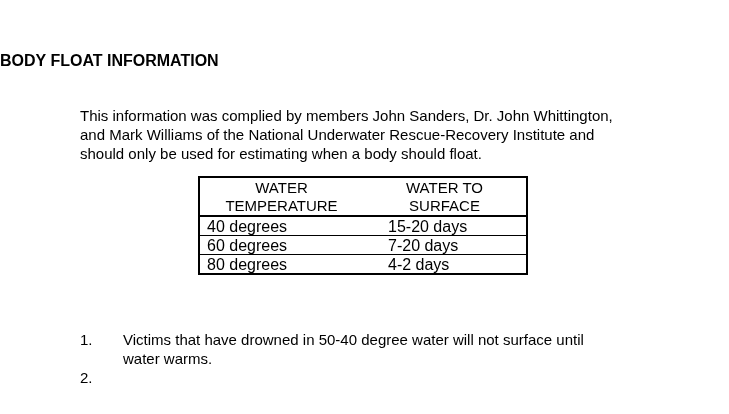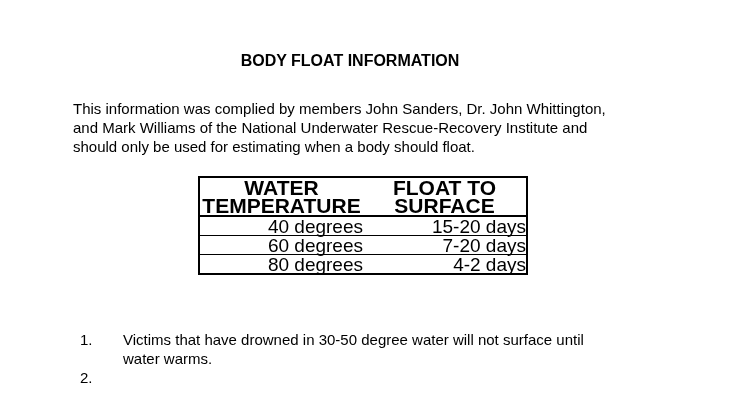--- a/index.html
+++ b/index.html
@@ -18,57 +18,56 @@
   .page {
     position: absolute;
     inset: 0;
   }
   .title {
     position: absolute;
     top: 51px;
     left: 0;
     width: 700px;
     margin: 0;
-    text-align: center;
     font-size: 16px;
     font-weight: bold;
     line-height: 19px;
   }
   .intro {
     position: absolute;
     top: 99px;
     left: 73px;
     width: 640px;
-    margin: 0;
+    margin: 7px;
     font-size: 15px;
     line-height: 19px;
     white-space: pre-line;
   }
   .float-table {
     position: absolute;
     top: 176px;
     left: 198px;
     width: 330px;
     border-collapse: collapse;
     border: 2px solid #000000;
     table-layout: fixed;
   }
   .float-table th {
     width: 50%;
-    font-size: 21px;
-    font-weight: bold;
+    font-size: 15px;
+    font-weight: normal;
     text-align: center;
     line-height: 18px;
     padding: 1px 0 0 0;
     white-space: pre-line;
     border-bottom: 2px solid #000000;
   }
   .float-table td {
-    font-size: 19px;
-    text-align: right;
+    font-size: 16px;
+    text-align: left;
     height: 17px;
     line-height: 17px;
     padding: 1px 0 0 7px;
     border-top: 1.5px solid #000000;
   }
   .float-table .col-days th,
   .float-table td.days-cell {
     padding-left: 25px;
   }
   .notes {
@@ -100,21 +99,21 @@
 
   <p class="intro">This information was complied by members John Sanders, Dr. John Whittington,
 and Mark Williams of the National Underwater Rescue-Recovery Institute and
 should only be used for estimating when a body should float.</p>
 
   <table class="float-table">
     <thead>
       <tr>
         <th class="col-temp">WATER
 TEMPERATURE</th>
-        <th class="col-days">FLOAT TO
+        <th class="col-days">WATER TO
 SURFACE</th>
       </tr>
     </thead>
     <tbody>
       <tr>
         <td class="temp-cell">40 degrees</td>
         <td class="days-cell">15-20 days</td>
       </tr>
       <tr>
         <td class="temp-cell">60 degrees</td>
@@ -123,21 +122,21 @@
       <tr>
         <td class="temp-cell">80 degrees</td>
         <td class="days-cell">4-2 days</td>
       </tr>
     </tbody>
   </table>
 
   <div class="notes">
     <div class="note">
       <span class="note-num">1.</span>
-      <span class="note-text">Victims that have drowned in 30-50 degree water will not surface until
+      <span class="note-text">Victims that have drowned in 50-40 degree water will not surface until
 water warms.</span>
     </div>
     <div class="note">
       <span class="note-num">2.</span>
     </div>
   </div>
 
 </div>
 
 </body></html>

